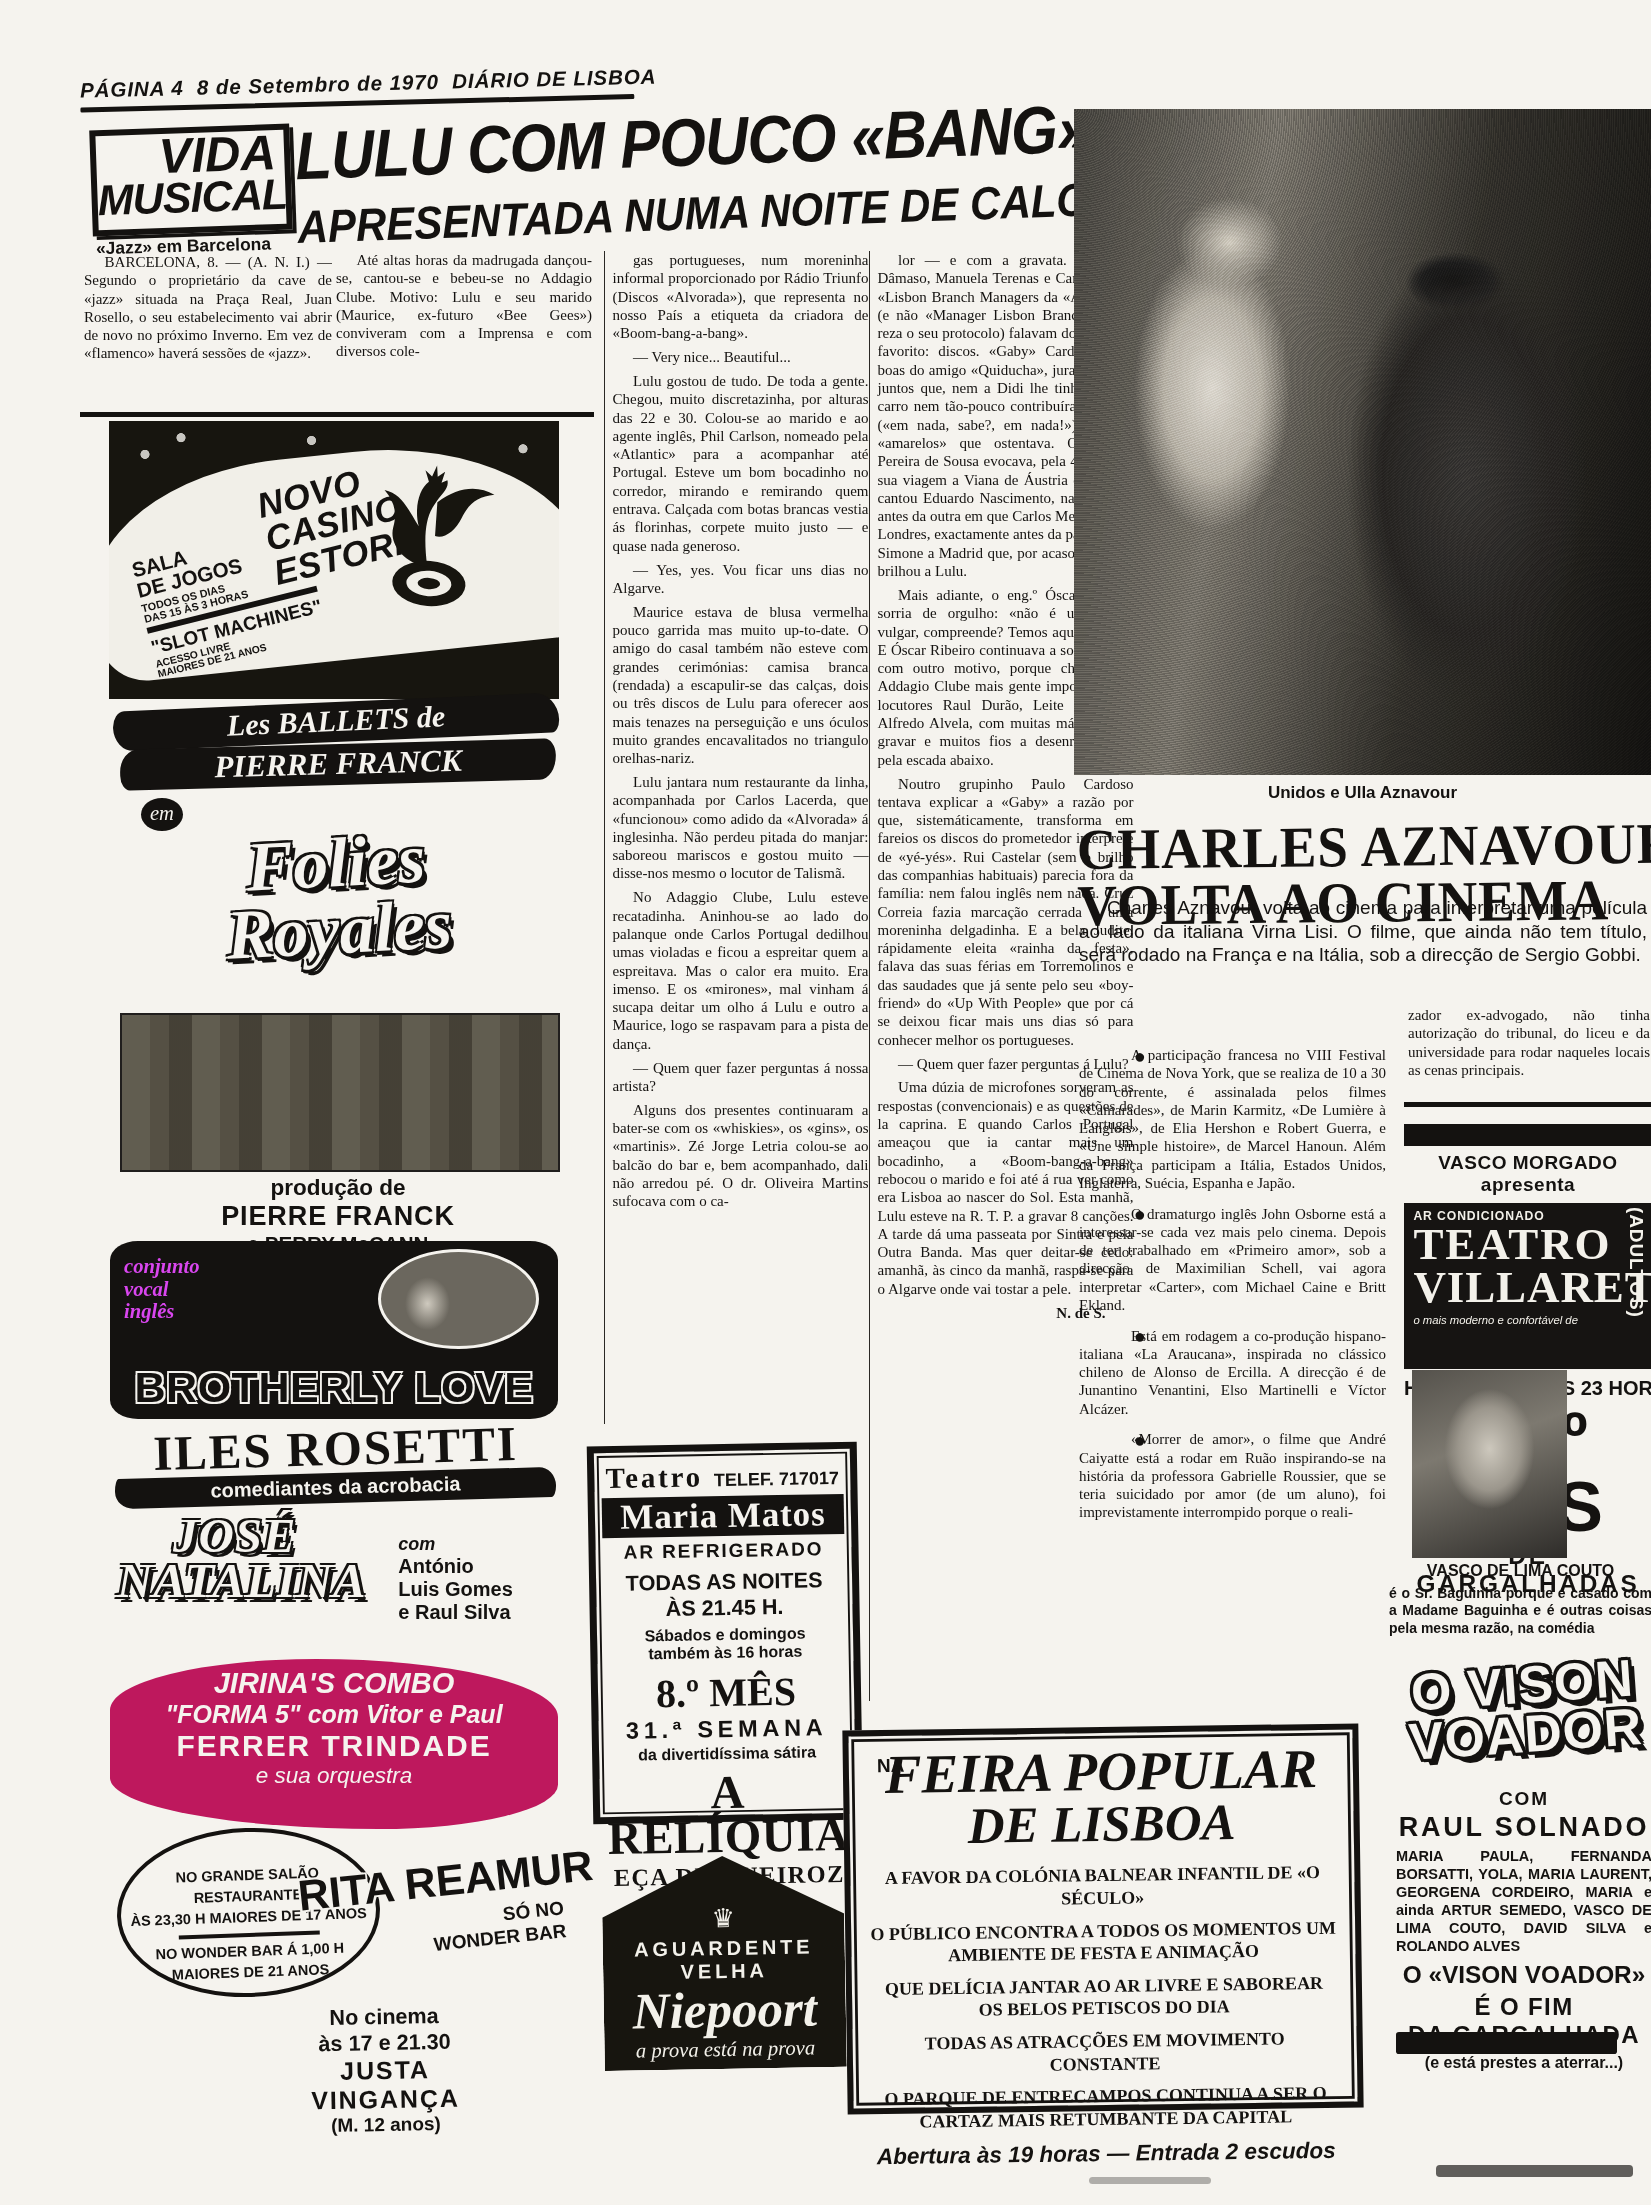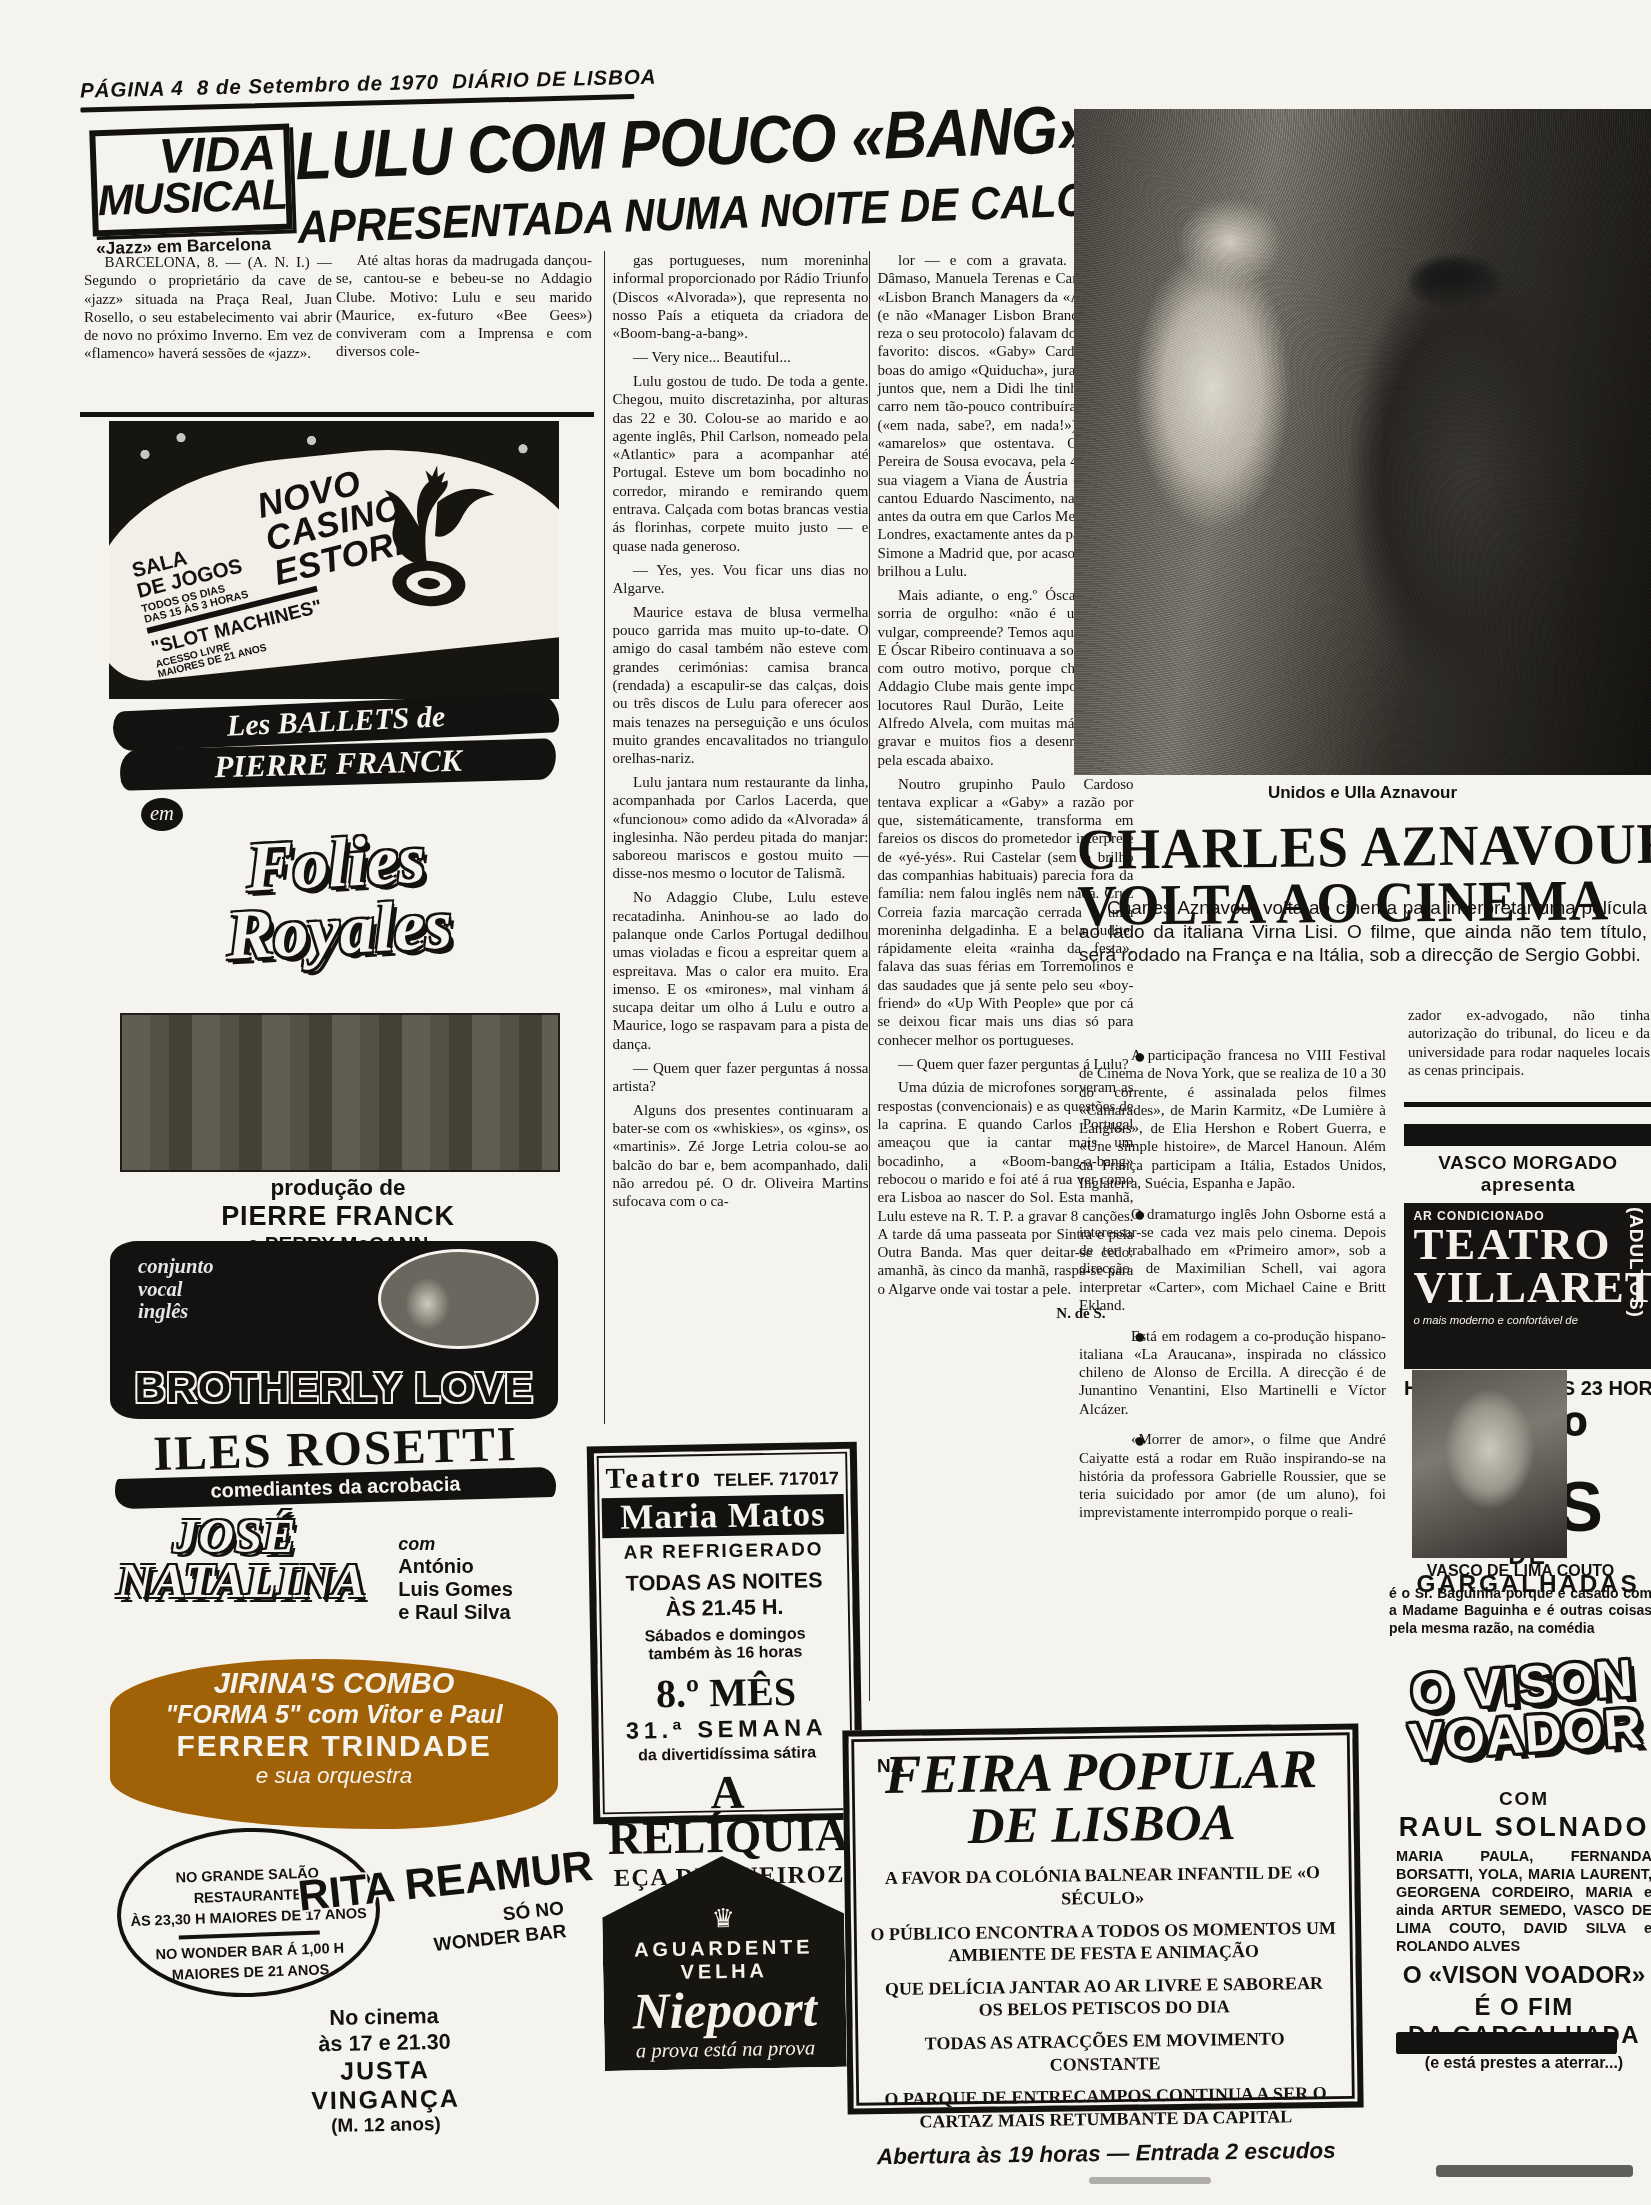--- a/index.html
+++ b/index.html
@@ -138,21 +138,21 @@
      repeating-linear-gradient(90deg,#d6d2c8 0 28px,#b7b2a6 28px 47px,#8d887c 47px 70px),
      linear-gradient(#6a6659,#6a6659);background-blend-mode:multiply;filter:contrast(.9) brightness(1.05);
      border:2.8px solid #141210;}
   #ad-prod{left:120px;top:1175px;width:436px;text-align:center;}
   #ad-prod .p1{font-family:"Liberation Sans",sans-serif;font-weight:bold;font-size:22.5px;}
   #ad-prod .p2{font-family:"Liberation Sans",sans-serif;font-weight:900;font-size:27px;letter-spacing:0.9px;}
   #ad-prod .p3{font-family:"Liberation Sans",sans-serif;font-weight:900;font-size:20.6px;}
   
   #ad-brotherly{left:110px;top:1241px;width:448px;height:178px;background:#141210;
      border-radius:28px/19px;overflow:hidden;}
-  #ad-brotherly .kick{position:absolute;left:28px;top:14px;color:#e5e5e5;
+  #ad-brotherly .kick{position:absolute;left:14px;top:14px;color:#d946ef;
      font-family:"Liberation Serif",serif;font-style:italic;font-weight:bold;font-size:20.6px;line-height:1.1;}
   #ad-brotherly .circle{position:absolute;right:19px;top:8.4px;width:155px;height:94px;border-radius:50%;
      background:radial-gradient(28px 33px at 30% 55%,#cfcabf,#6b675e 80%),
        radial-gradient(28px 33px at 55% 45%,#d8d4ca,#6b675e 80%),
        radial-gradient(28px 33px at 80% 55%,#c4bfb4,#5b574e 80%),#47443d;
      border:3.8px solid #f5f3ee;}
   #ad-brotherly .name{position:absolute;left:0;right:0;bottom:10.3px;text-align:center;
      font-family:"Liberation Sans",sans-serif;font-weight:900;font-size:43px;letter-spacing:0.5px;
      color:#141210;-webkit-text-stroke:0;line-height:1;
      text-shadow:-1.9px -1.9px 0 #f5f3ee,1.9px -1.9px 0 #f5f3ee,-1.9px 1.9px 0 #f5f3ee,1.9px 1.9px 0 #f5f3ee;
@@ -167,21 +167,21 @@
   
   #ad-natalina{left:117px;top:1513px;width:441px;height:141px;}
   #ad-natalina .big{font-family:"Liberation Serif",serif;font-weight:900;font-style:italic;
      font-size:49px;line-height:.92;color:#f5f3ee;letter-spacing:0.9px;
      text-shadow:-2.3px -2.3px 0 #141210,2.3px -2.3px 0 #141210,-2.3px 2.3px 0 #141210,2.3px 2.3px 0 #141210,4.2px 4.7px 0 #141210;}
   #ad-natalina .jose{margin-left:56px;}
   #ad-natalina .side{position:absolute;right:4.7px;top:19px;width:155px;text-align:left;
      font-family:"Liberation Sans",sans-serif;font-weight:900;font-size:20px;line-height:1.15;}
   #ad-natalina .side .com{font-style:italic;font-size:18px;}
   
-  #ad-jirinas{left:110px;top:1659px;width:448px;height:162px;background:#a16207;
+  #ad-jirinas{left:110px;top:1659px;width:448px;height:162px;background:#be185d;
      border-radius:46% 54% 40% 60%/30% 34% 26% 30%;color:#f5f3ee;text-align:center;
      font-family:"Liberation Sans",sans-serif;padding-top:8.4px;}
   #ad-jirinas .l1{font-weight:900;font-style:italic;font-size:29px;}
   #ad-jirinas .l2{font-weight:bold;font-style:italic;font-size:25px;}
   #ad-jirinas .l3{font-weight:700;font-size:30px;letter-spacing:1.9px;}
   #ad-jirinas .l4{font-style:italic;font-size:22.5px;}
   
   #ad-salao{left:117px;top:1828px;width:263px;height:169px;background:#f5f3ee;border:4.7px solid #141210;
      border-radius:50%;text-align:center;font-family:"Liberation Sans",sans-serif;
      font-weight:900;font-size:14.5px;line-height:1.45;padding-top:33px;box-sizing:border-box;

